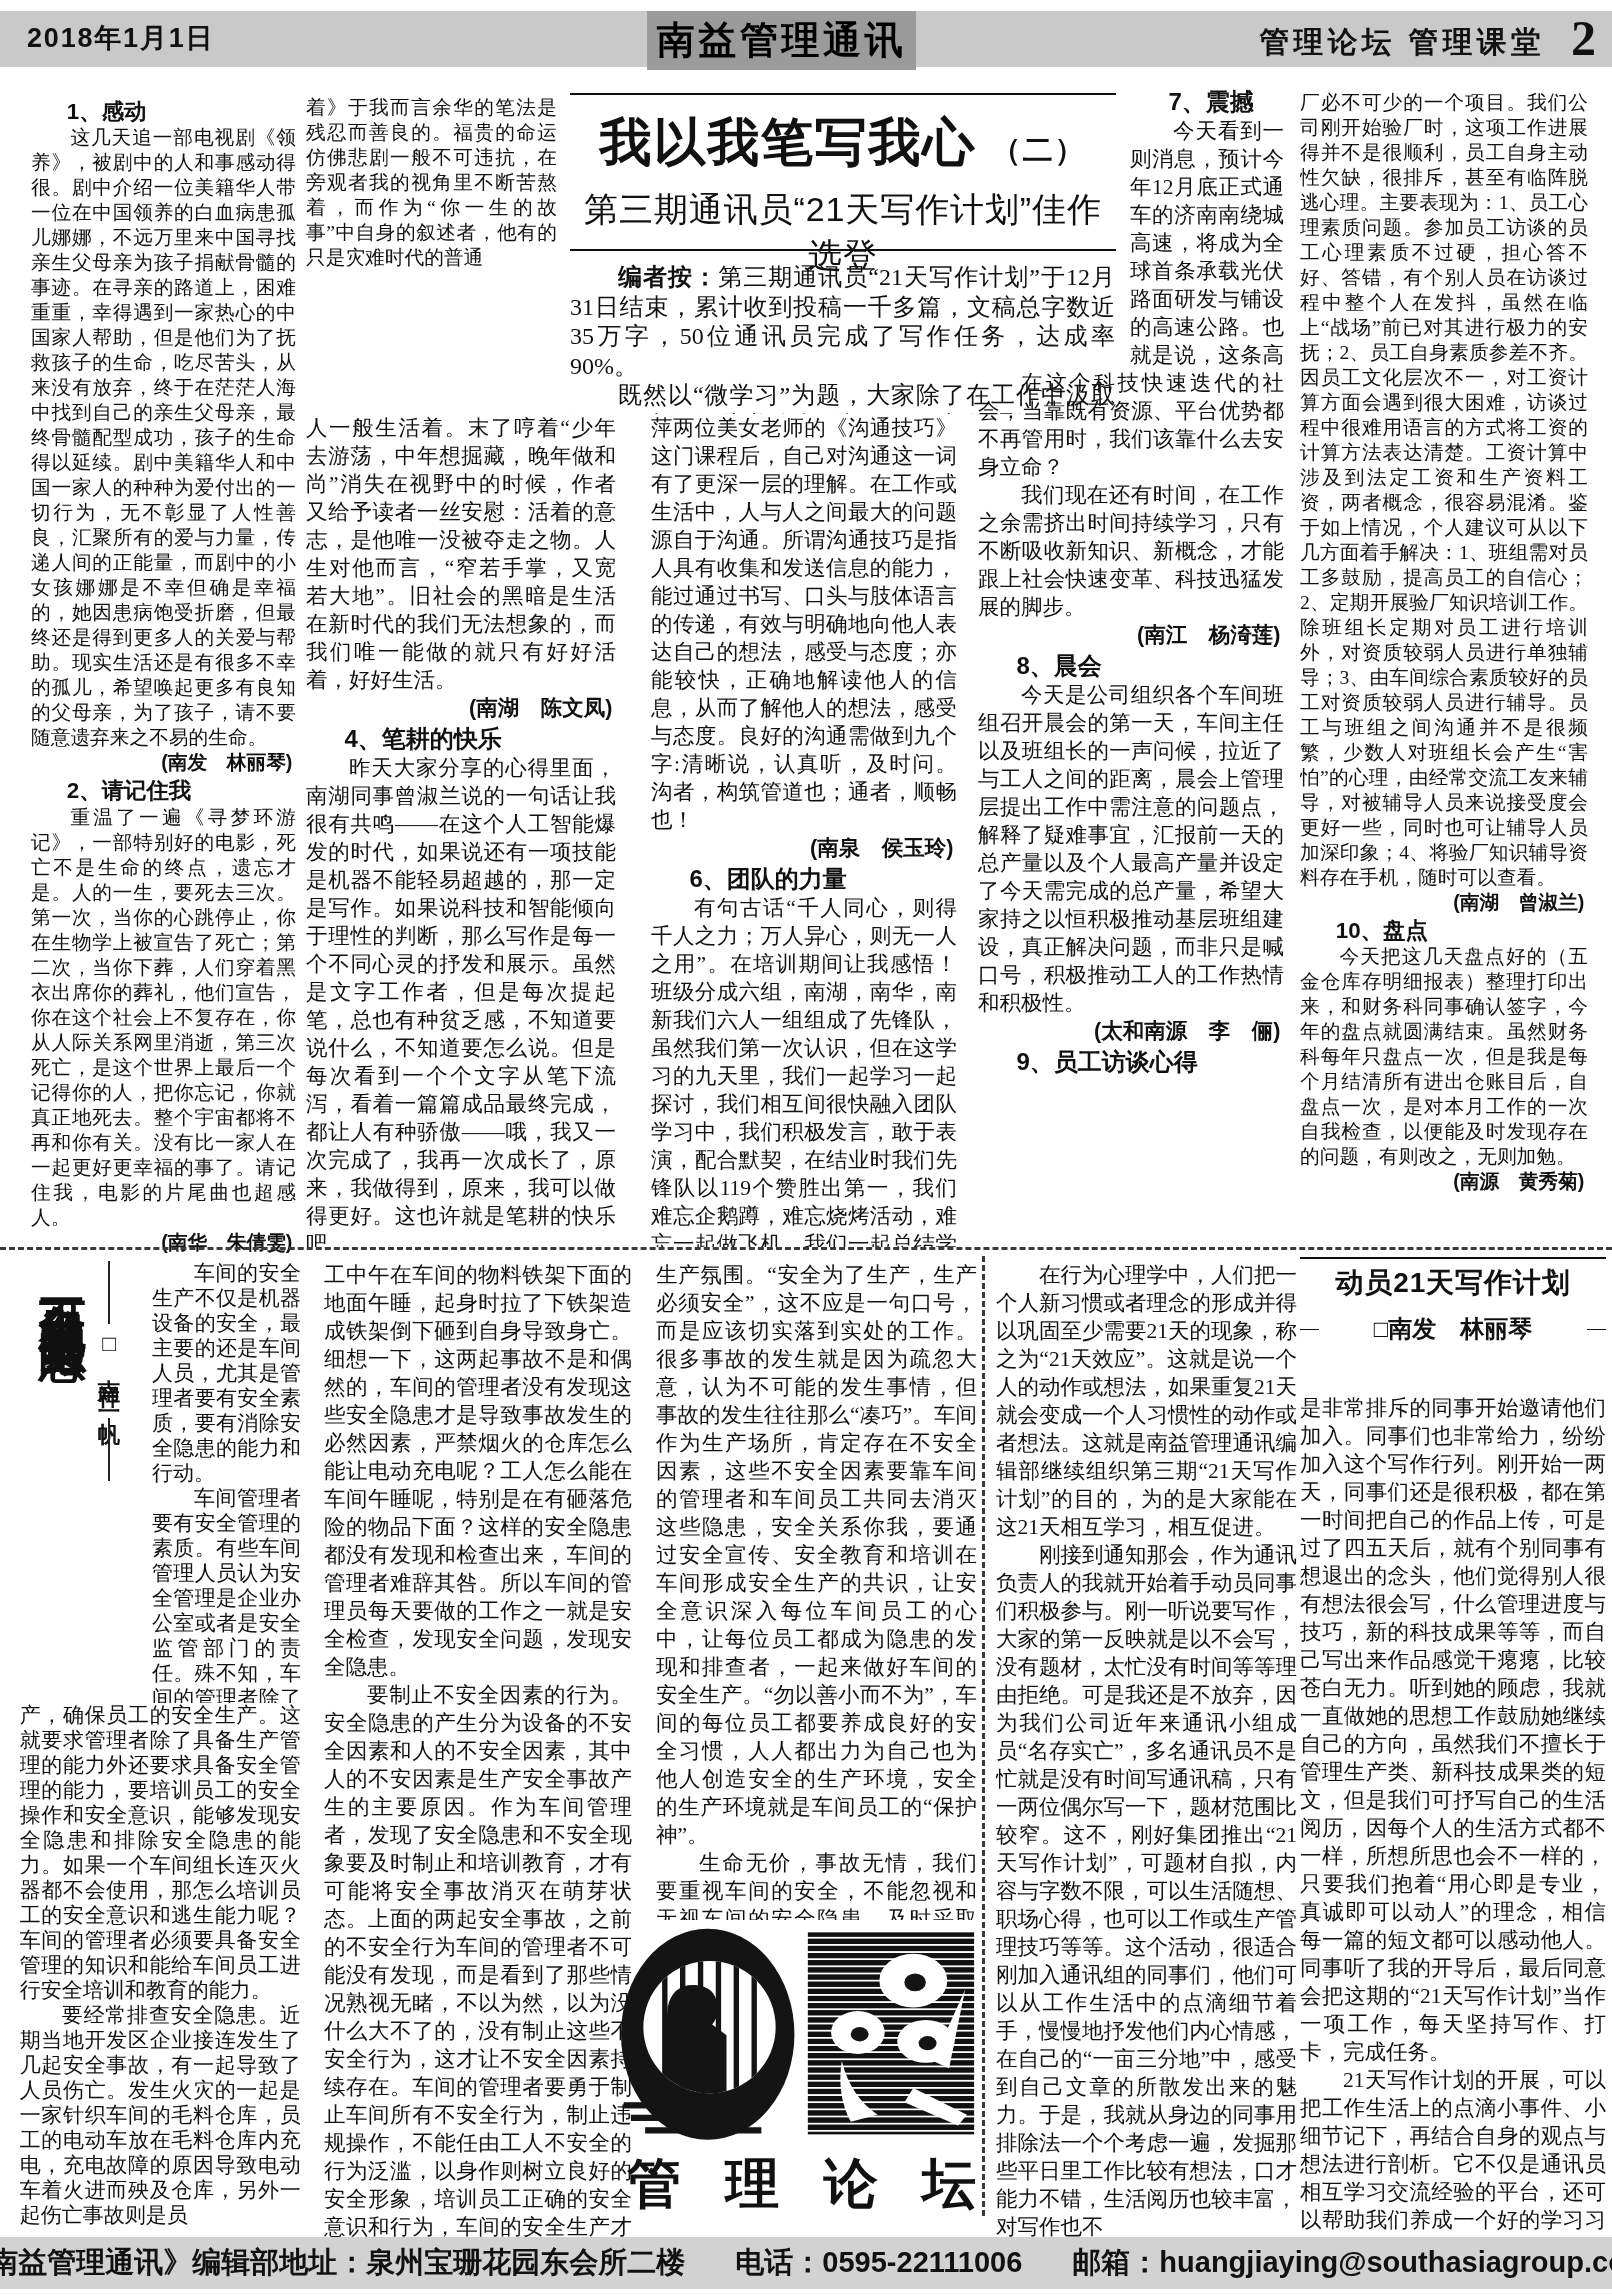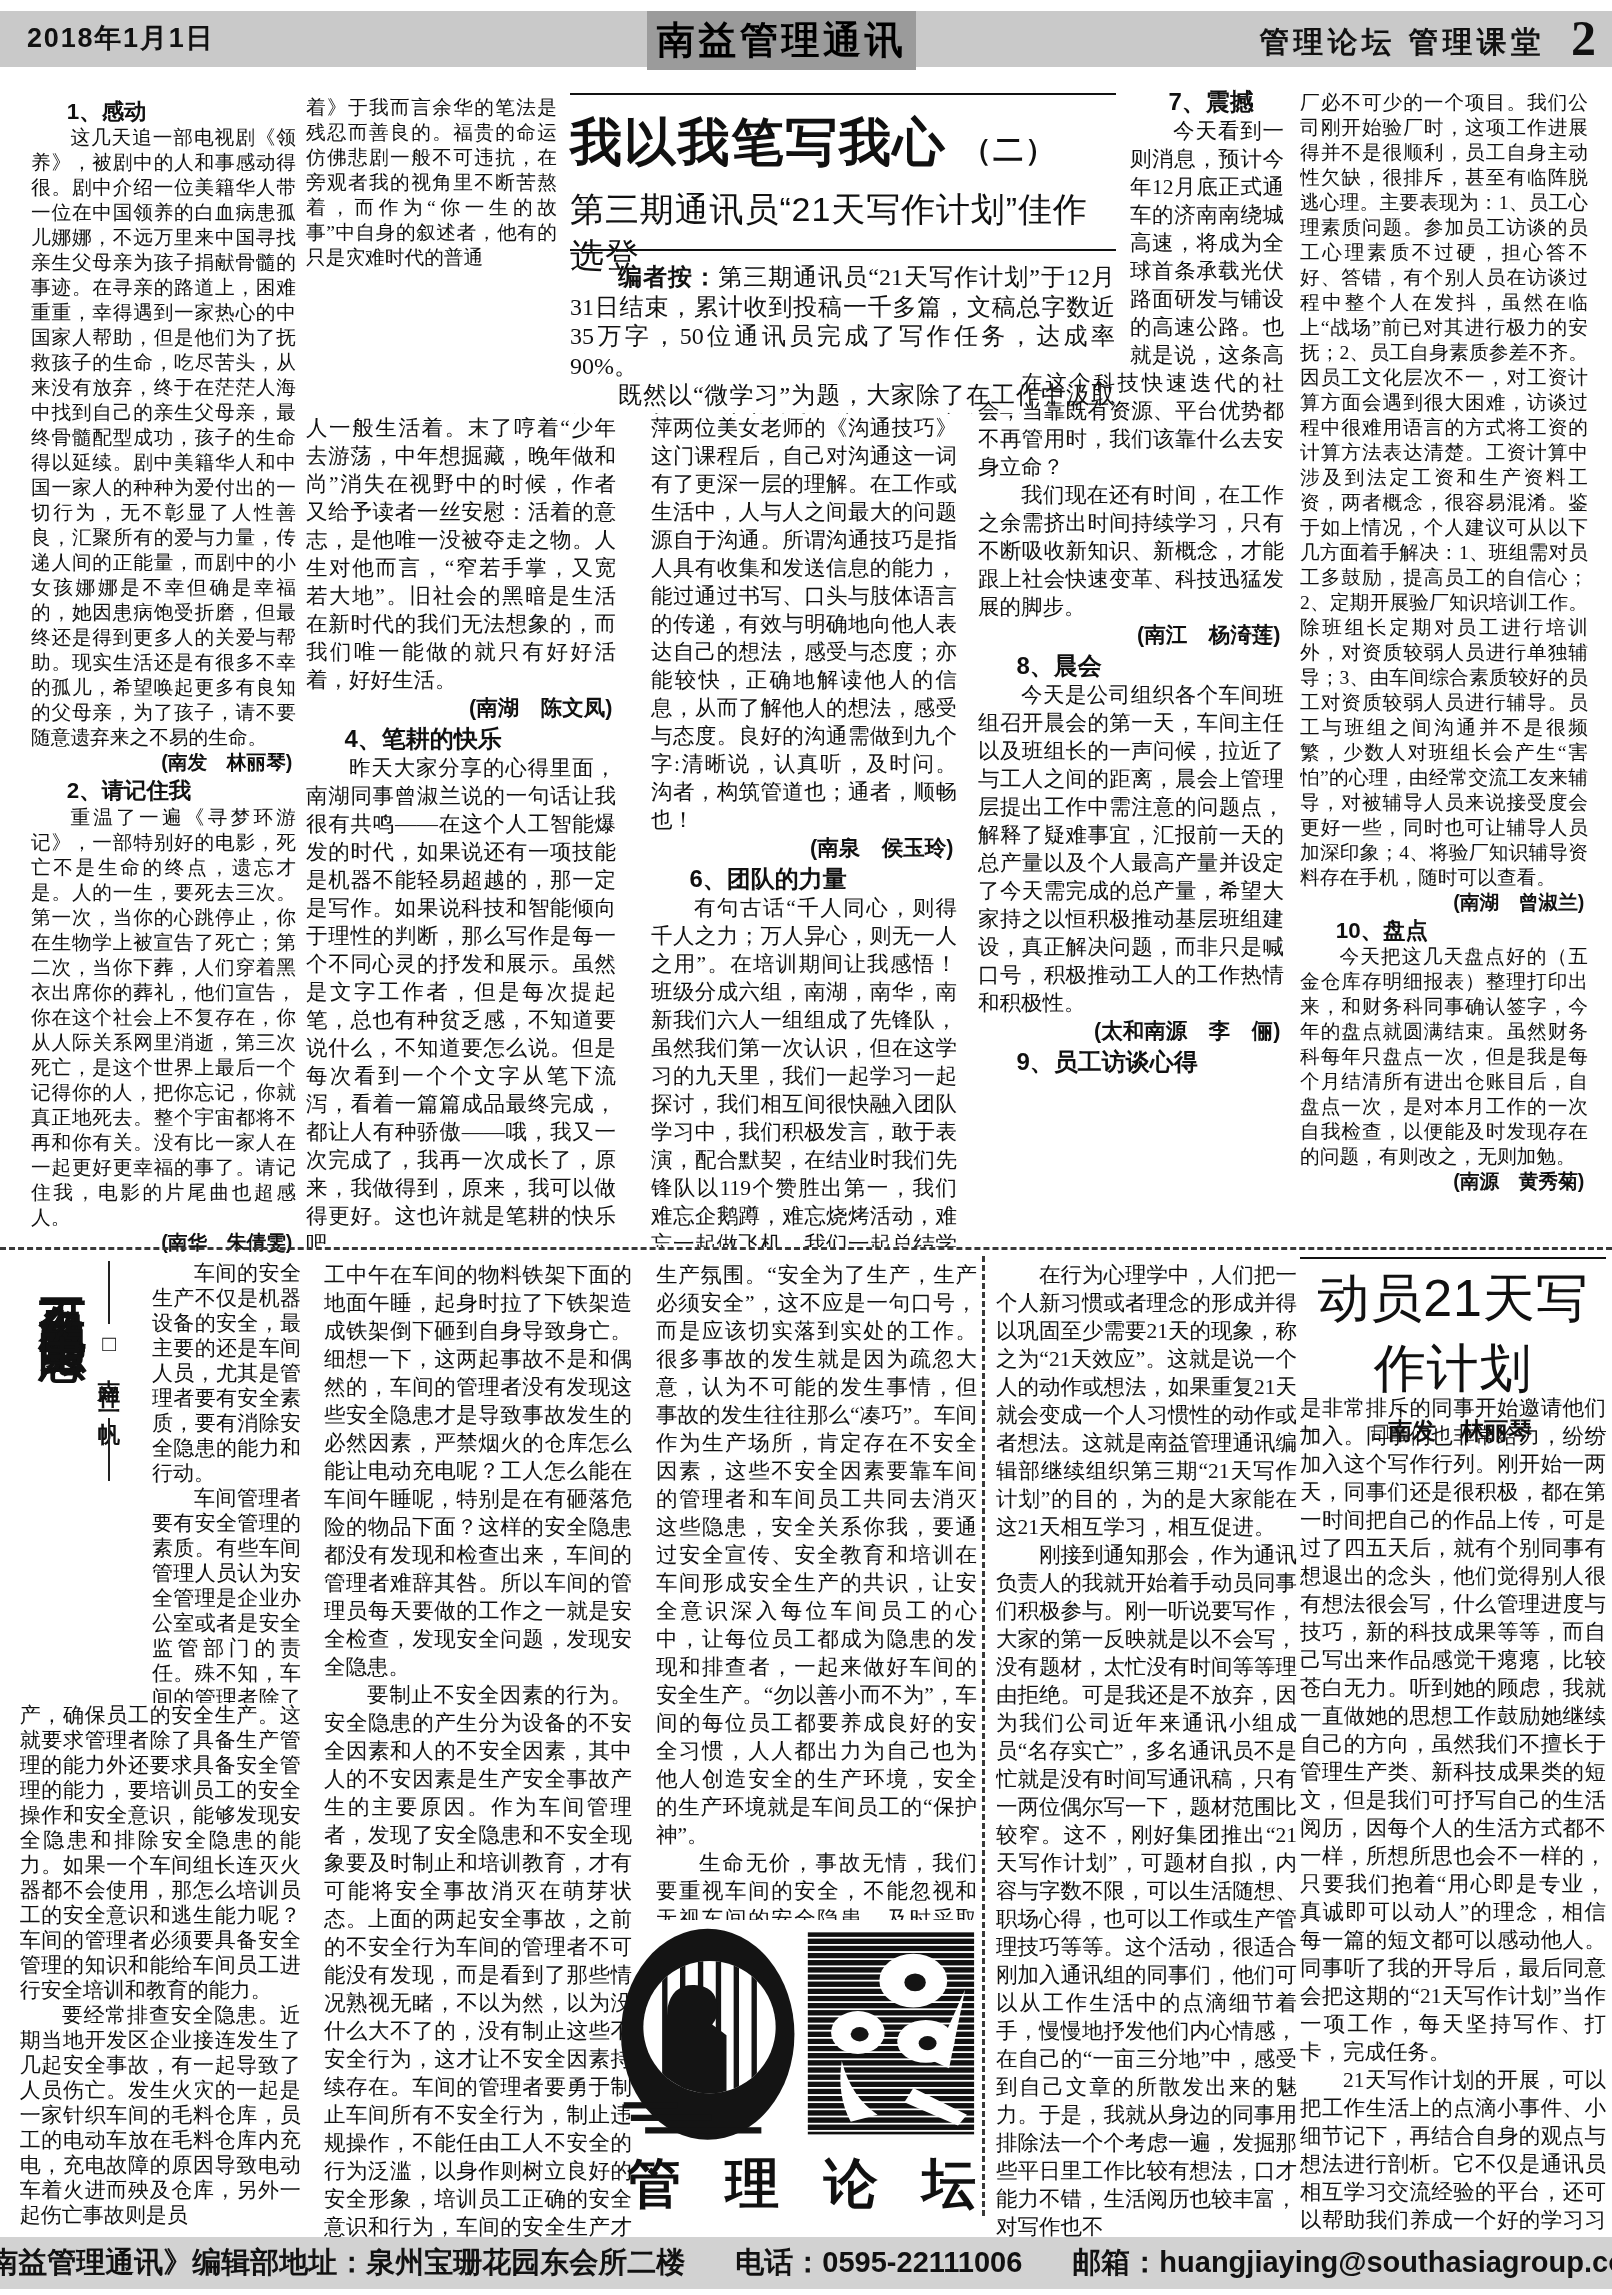--- a/index.html
+++ b/index.html
@@ -24,21 +24,21 @@
                text-indent:1.6em;margin:2.7px 0 1.8px 0;}
   .byline{text-align:right;font-weight:bold;padding-right:3.6px;
           font-family:"Liberation Sans","DejaVu Sans",sans-serif;}
   .fs22{font-size:19.7px;line-height:25px;}
   .fs22 .sec-heading{font-size:22.4px;}
   .fs24{font-size:21.5px;line-height:28px;}
   .fs24 .sec-heading{font-size:24px;}
   .fs21{font-size:21px;line-height:25px;}
   
   .feature-box{position:absolute;left:570px;top:93px;width:546px;height:154px;
-               border-top:2.7px solid #111;border-bottom:2.7px solid #111;text-align:left;}
+               border-top:2.7px solid #111;border-bottom:2.7px solid #111;text-align:center;}
   .feature-title{font-size:52px;font-weight:900;letter-spacing:1.8px;margin-top:12.5px;}
   .feature-title .suffix{font-size:30px;font-weight:bold;}
   .feature-subtitle{font-family:"Liberation Sans","DejaVu Sans",sans-serif;
                     font-size:34px;font-weight:normal;margin-top:9px;letter-spacing:0.9px;}
   .editor-note{position:absolute;left:570px;top:262px;width:545px;height:152px;
                font-size:24px;line-height:29.6px;text-align:justify;overflow:hidden;}
   .editor-note p{margin:0;text-indent:2em;}
   .editor-note b{font-family:"Liberation Sans","DejaVu Sans",sans-serif;}
   
   .divider-h{position:absolute;left:0;top:1247px;width:1612px;border-top:3.6px dashed #3a3a3a;}
@@ -52,21 +52,21 @@
   .v-rule{width:1.8px;height:63px;background:#222;}
   .safety-byline{writing-mode:vertical-rl;text-orientation:upright;font-size:22.4px;font-weight:bold;
                  letter-spacing:5.4px;margin:7.2px 0;}
   
   .illustration{position:absolute;left:618px;top:1927px;width:360px;height:219px;}
   .illu-label{position:absolute;left:627px;top:2148px;width:349px;display:flex;justify-content:space-between;
               font-family:"Liberation Sans","DejaVu Sans",sans-serif;font-weight:900;font-size:54px;}
   
   .mob-head{position:absolute;left:1300px;top:1257px;width:306px;text-align:center;}
   .mob-rule{border-top:2.7px solid #111;margin-bottom:5.4px;}
-  .mob-title{font-family:"Liberation Sans","DejaVu Sans",sans-serif;font-weight:400;font-size:52px;letter-spacing:0.9px;}
+  .mob-title{font-family:"Liberation Sans","DejaVu Sans",sans-serif;font-weight:700;font-size:28px;letter-spacing:0.9px;}
   .mob-byline-row{display:flex;align-items:center;margin-top:10.7px;gap:44px;}
   .mob-byline-row .hline{flex:1;border-top:1.8px solid #111;}
   .mob-byline{font-weight:bold;font-size:24px;padding:0 10.7px;white-space:nowrap;
               font-family:"Liberation Sans","DejaVu Sans",sans-serif;}
   
   .footer-bar{position:absolute;left:0;top:2237px;width:1612px;height:52px;background:#d2d2d2;
               display:flex;align-items:center;justify-content:center;
               font-family:"Liberation Sans","DejaVu Sans",sans-serif;font-weight:bold;font-size:29px;}
   .footer-bar span{margin:0 25px;white-space:nowrap;}
 </style>

